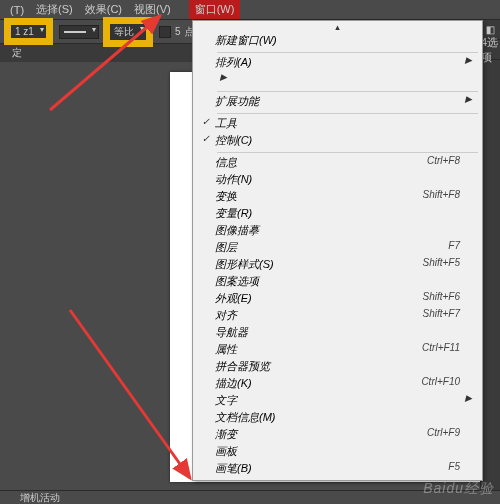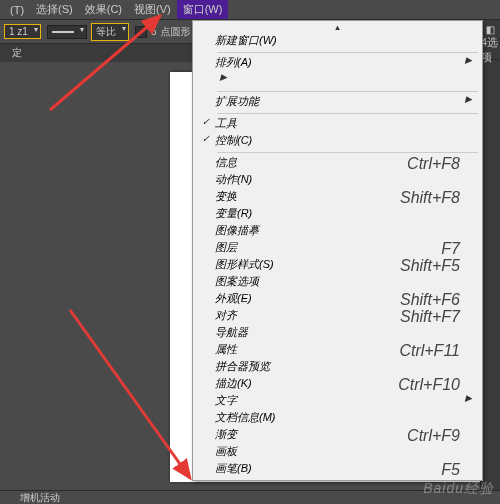--- a/index.html
+++ b/index.html
@@ -14,33 +14,33 @@
     }
     .menubar {
       height: 20px;
       background: #4a4a4a;
       display: flex;
       align-items: center;
       padding-left: 4px;
       border-bottom: 1px solid #2a2a2a;
     }
     .menubar span { padding: 2px 6px; }
-    .menubar .active { background: #4c1d95; }
+    .menubar .active { background: #b91c1c; margin-left: 12px; }
     .toolbar {
       height: 24px;
       background: #4a4a4a;
       display: flex;
       align-items: center;
       border-bottom: 1px solid #2a2a2a;
       padding: 0 4px;
       font-size: 10px;
     }
     .dropdown-ctrl {
       background: #333;
-      border: 1px solid #eab308;
+      border: 7px solid #eab308;
       padding: 1px 12px 1px 4px;
       margin-right: 6px;
       position: relative;
       color: #ccc;
       font-size: 10px;
     }
     .dropdown-ctrl::after {
       content: "▾";
       position: absolute;
       right: 2px;
@@ -107,21 +107,21 @@
       display: flex;
       align-items: flex-start;
       height: 17px;
       padding: 0 10px 0 4px;
       font-size: 11px;
       color: #000;
       font-style: italic;
     }
     .menu-check { width: 18px; text-align: center; color: #333; font-size: 10px; }
     .menu-label { flex: 1; }
-    .menu-shortcut { color: #444; font-size: 16px; }
+    .menu-shortcut { color: #444; font-size: 10px; }
     .menu-arrow { width: 12px; text-align: right; color: #333; font-size: 9px; }
     .menu-sep {
       height: 1px;
       background: #ccc;
       margin: 2px 4px 2px 24px;
     }
     .menu-scroll {
       height: 10px;
       text-align: center;
       font-size: 9px;

